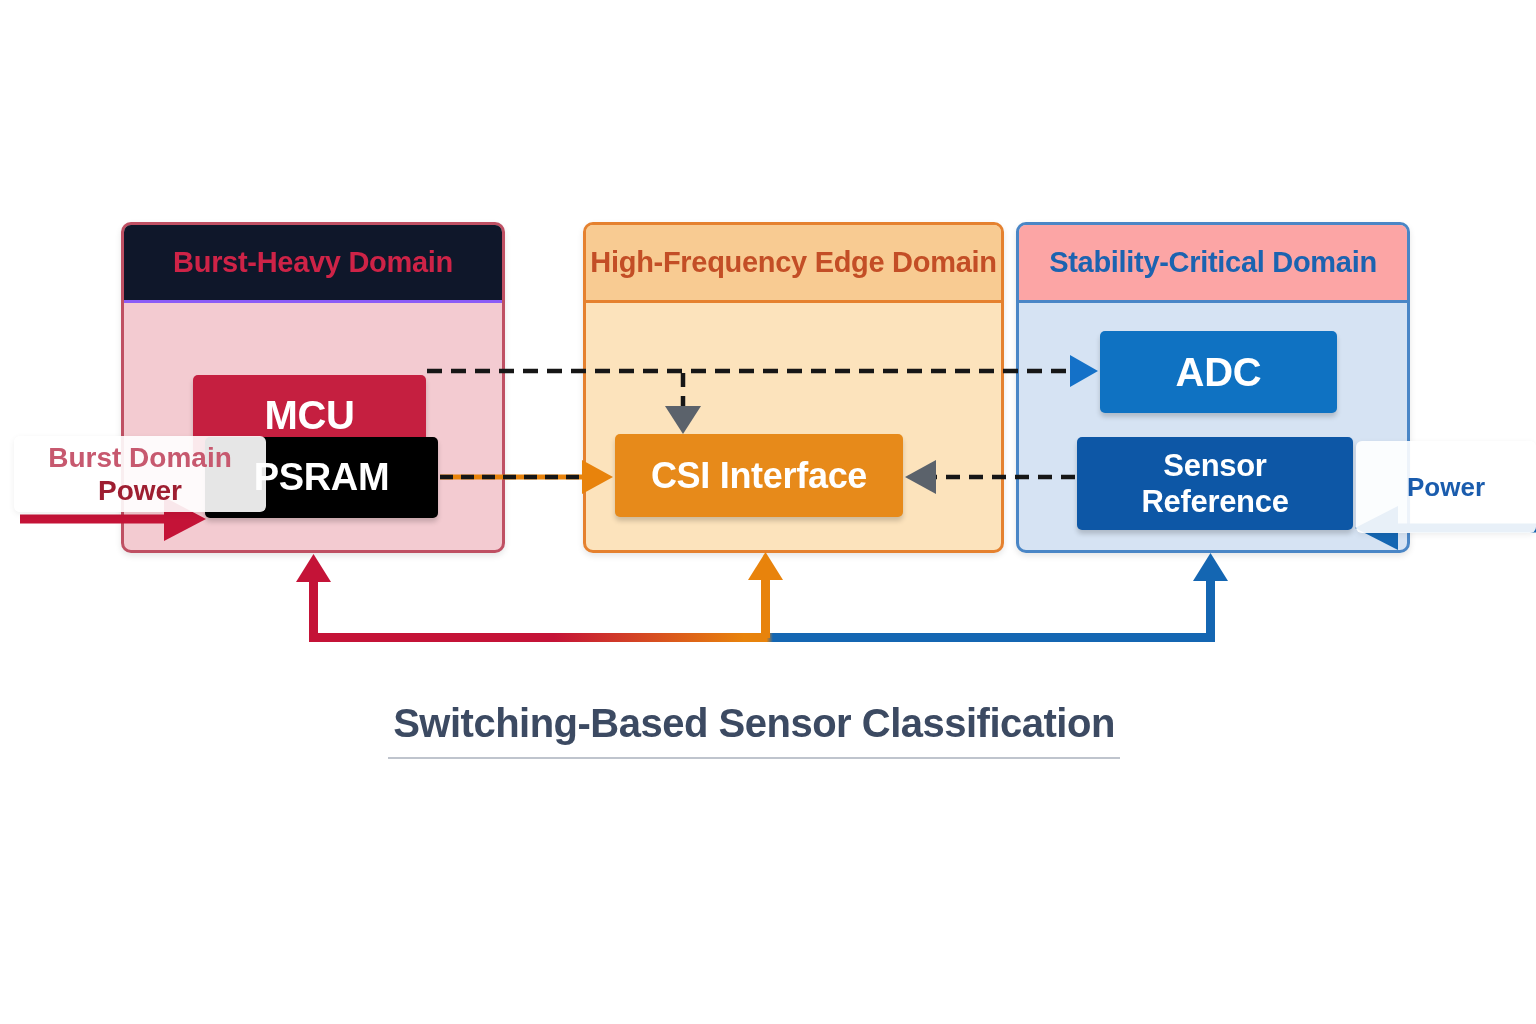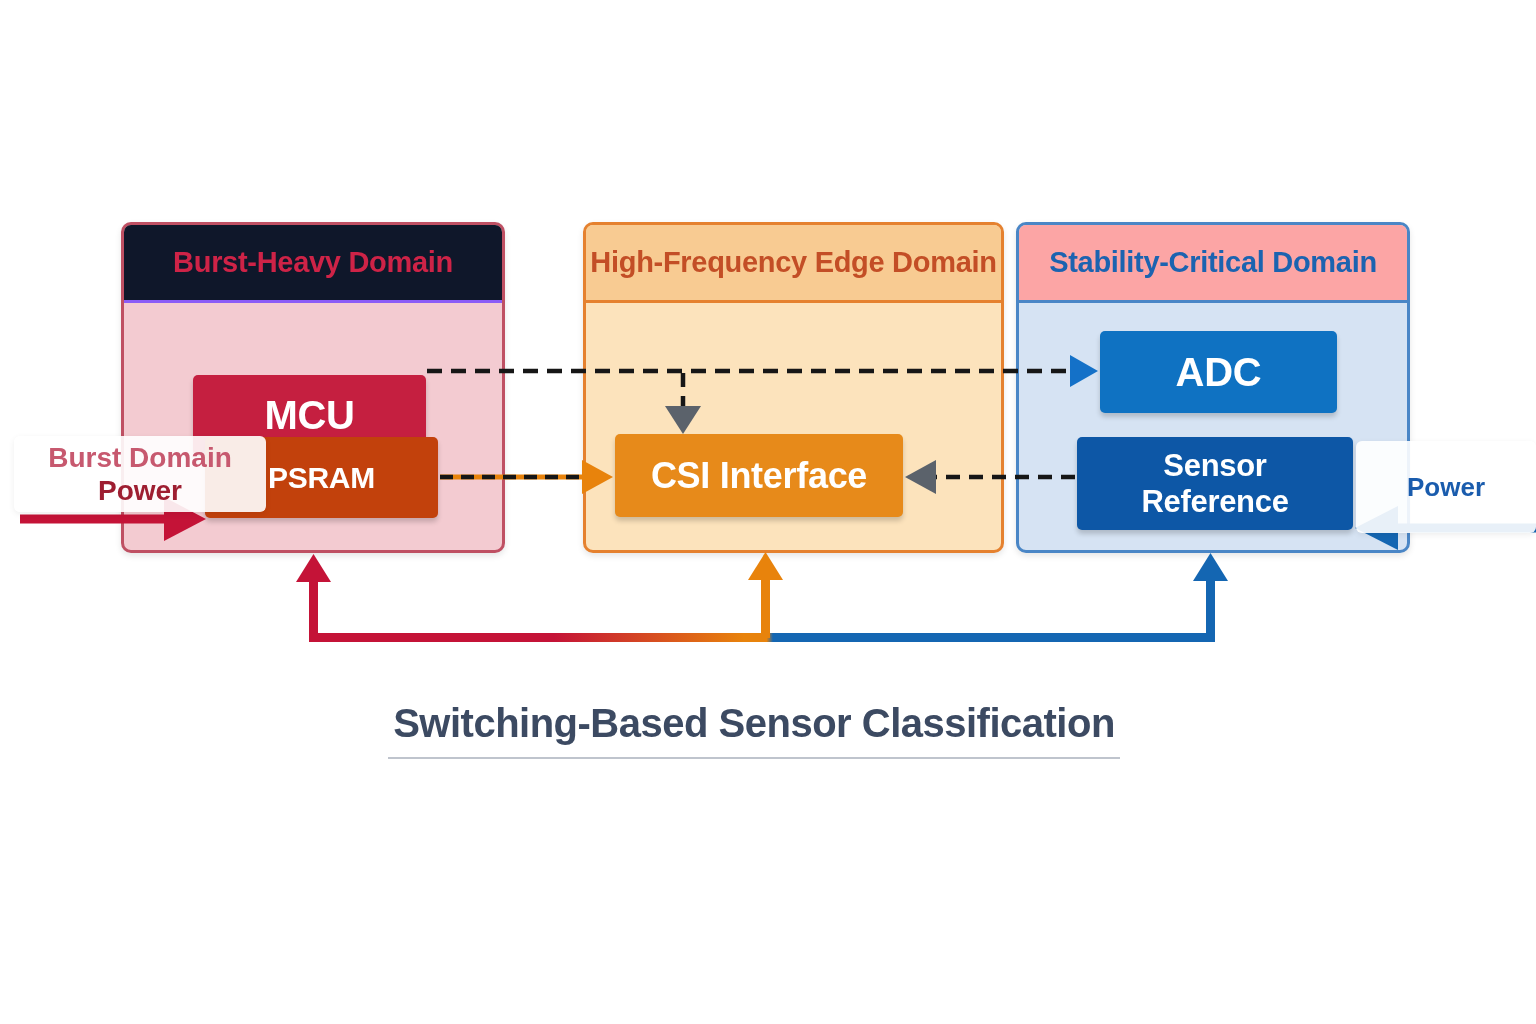--- a/index.html
+++ b/index.html
@@ -38,21 +38,21 @@
   .block {
     position: absolute;
     display: flex; flex-direction: column; align-items: center; justify-content: center;
     color: #ffffff; font-weight: 700;
     border-radius: 5px;
     box-shadow: 0 4px 5px rgba(0,0,0,0.18);
     text-align: center;
     letter-spacing: -0.3px;
   }
   .b-mcu    { left: 193px; top: 331px; width: 233px; height: 81px; background: #c51f40; font-size: 40px; margin-top: 44px; }
-  .b-psram  { left: 205px; top: 437px; width: 233px; height: 81px; background: #c2410c; font-size: 30px; }
+  .b-psram  { left: 205px; top: 437px; width: 233px; height: 81px; background: #000000; font-size: 38px; }
   .b-csi    { left: 615px; top: 415px; width: 288px; height: 83px; background: #e78a1a; font-size: 36px; margin-top: 19px; }
   .b-adc    { left: 1100px; top: 331px; width: 237px; height: 82px; background: #0f72c2; font-size: 40px; }
   .b-sensor { left: 1077px; top: 437px; width: 276px; height: 93px; background: #0d57a6; font-size: 31px; line-height: 1.15; }
 
   
   .pcard {
     position: absolute;
     background: rgba(255,255,255,0.90);
     border-radius: 6px;
     display: flex; flex-direction: column; align-items: center; justify-content: center;

